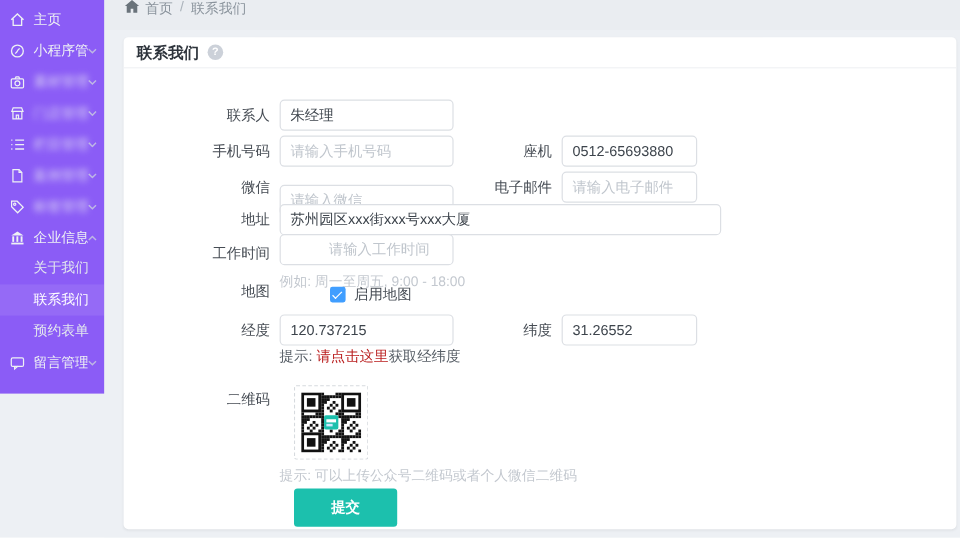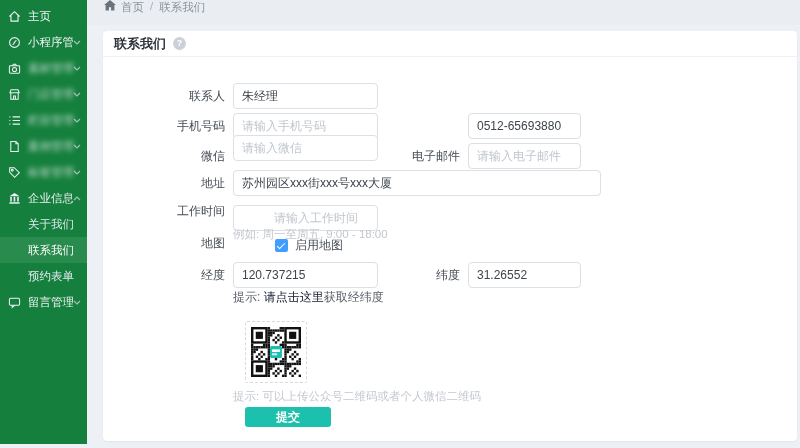--- a/index.html
+++ b/index.html
@@ -1,21 +1,21 @@
 <!DOCTYPE html>
 <html><head>
 <meta charset="utf-8">
 <style>
   * { margin:0; padding:0; box-sizing:border-box; }
   html,body { width:800px; height:448px; overflow:hidden;
     font-family:"Liberation Sans","DejaVu Sans",sans-serif; }
   body { background:#edf0f4; display:flex; }
 
   
-  .sidebar { width:87px; height:444px; background:#15803d; flex:none; padding-top:3px; }
+  .sidebar { width:87px; height:328px; background:#8b5cf6; flex:none; padding-top:3px; }
   .side-item { height:26px; display:flex; align-items:center; padding:0 6px 0 8px;
     color:#eef1f4; font-size:11.5px; cursor:pointer; white-space:nowrap; }
   .side-item .mi { width:13px; height:13px; flex:none; margin-right:7px; }
   .side-item .lab { flex:1; overflow:hidden; }
   .side-item .chev { width:8px; height:5px; flex:none; opacity:.75; }
   .sub-item { height:26px; line-height:26px; padding-left:28px; color:#e3e8ee;
     font-size:11.5px; cursor:pointer; }
   .sub-item.active { background:rgba(255,255,255,.09); color:#fff; }
   .blurred { filter:blur(2.6px); opacity:.8; }
 
@@ -44,33 +44,33 @@
   .lbl2 { left:230px; width:127px; }
   input.fld { position:absolute; height:26px; border:1px solid #dcdfe4; border-radius:4px;
     padding:0 8px; font-size:12px; color:#3d444c; outline:none; background:#fff;
     font-family:inherit; }
   input.fld::placeholder { color:#c0c6cd; }
   .in1 { left:130px; width:145px; }
   .in2 { left:365px; width:113px; }
   .inw { left:130px; width:368px; }
   .hint { position:absolute; left:130px; font-size:11.5px; color:#c3c8cf; }
   .hint-dark { position:absolute; left:130px; font-size:12px; color:#565d65; }
-  .hint-dark a { color:#0f172a; text-decoration:none; cursor:pointer; }
+  .hint-dark a { color:#b91c1c; text-decoration:none; cursor:pointer; }
 
   .chkrow { position:absolute; left:130px; display:flex; align-items:center;padding-left:42px; }
   .chkbox { width:13px; height:13px; border-radius:2px; background:#409eff;
     position:relative; cursor:pointer; }
   .chkbox.checked::after { content:""; position:absolute; left:4px; top:1.5px; width:3px;
     height:7px; border:solid #fff; border-width:0 1.6px 1.6px 0; transform:rotate(45deg); }
   .chklab { margin-left:7px; color:#464c54; font-size:12px; }
 
   .qr-wrap { position:absolute; left:142px; width:62px; height:62px;
     border:1px dashed #d6dade; border-radius:2px; background:#fff;
     display:flex; align-items:center; justify-content:center; cursor:pointer; }
-  .submit-btn { position:absolute; left:142px; width:86px; height:20px; border:none;
+  .submit-btn { position:absolute; left:142px; width:86px; height:32px; border:none;
     border-radius:3px; color:#fff; font-size:12px; font-weight:bold; cursor:pointer;
     font-family:inherit; }
 
   svg { display:block; }
 </style>
 </head>
 <body>
 
 <aside class="sidebar">
   <div class="side-item">
@@ -220,47 +220,49 @@
         <span class="help-badge">?</span>
       </div>
 
       <div class="card-body">
 
         <span class="lbl" style="top:26px">联系人</span>
         <input class="fld in1" style="top: 26px;" type="text" value="朱经理">
 
         <span class="lbl" style="top:56px">手机号码</span>
         <input class="fld in1" style="top: 56px;" type="text" placeholder="请输入手机号码">
+        <span class="lbl2" style="top:56px">座机</span>
         <input class="fld in2" style="top: 56px;" type="text" value="0512-65693880">
 
         <span class="lbl" style="top:86px">微信</span>
-        <input class="fld in1" style="top: 78px;" type="text" placeholder="请输入微信">
+        <input class="fld in1" style="top: 97px;" type="text" placeholder="请输入微信">
         <span class="lbl2" style="top:86px">电子邮件</span>
         <input class="fld in2" style="top: 86px;" type="text" placeholder="请输入电子邮件">
 
         <span class="lbl" style="top:113px">地址</span>
         <input class="fld inw" style="top: 113px;" type="text" value="苏州园区xxx街xxx号xxx大厦">
 
         <span class="lbl" style="top:141px">工作时间</span>
-        <input class="fld in1" style="top: 148px; padding-left: 40px;" type="text" placeholder="请输入工作时间">
+        <input class="fld in1" style="top: 138px; padding-left: 40px;" type="text" placeholder="请输入工作时间">
         <span class="hint" style="top:170px">例如: 周一至周五, 9:00 - 18:00</span>
 
         <span class="lbl" style="top:178px;line-height:16px">地图</span>
         <div class="chkrow" style="top:180px">
           <span class="chkbox checked"></span>
           <span class="chklab">启用地图</span>
         </div>
 
         <span class="lbl" style="top:205px">经度</span>
         <input class="fld in1" style="top: 205px;" type="text" value="120.737215">
         <span class="lbl2" style="top:205px">纬度</span>
         <input class="fld in2" style="top: 205px;" type="text" value="31.26552">
 
         <span class="hint-dark" style="top:232px"><span>提示: </span><a>请点击这里</a><span>获取经纬度</span></span>
 
+        <span class="lbl" style="top:268px;line-height:16px">二维码</span>
         <div class="qr-wrap" style="top:264px">
           <span>
               <svg width="50" height="50" viewBox="0 0 50 50">
                 <rect width="50" height="50" fill="#fff"></rect>
                 <rect x="0" y="0" width="16.666666666666668" height="16.666666666666668" fill="#111"></rect>
   <rect x="2.380952380952381" y="2.380952380952381" width="11.904761904761905" height="11.904761904761905" fill="#fff"></rect>
   <rect x="4.761904761904762" y="4.761904761904762" width="7.142857142857142" height="7.142857142857142" fill="#111"></rect>
                 <rect x="33.333333333333336" y="0" width="16.666666666666668" height="16.666666666666668" fill="#111"></rect>
   <rect x="35.714285714285715" y="2.380952380952381" width="11.904761904761905" height="11.904761904761905" fill="#fff"></rect>
   <rect x="38.095238095238095" y="4.761904761904762" width="7.142857142857142" height="7.142857142857142" fill="#111"></rect>

